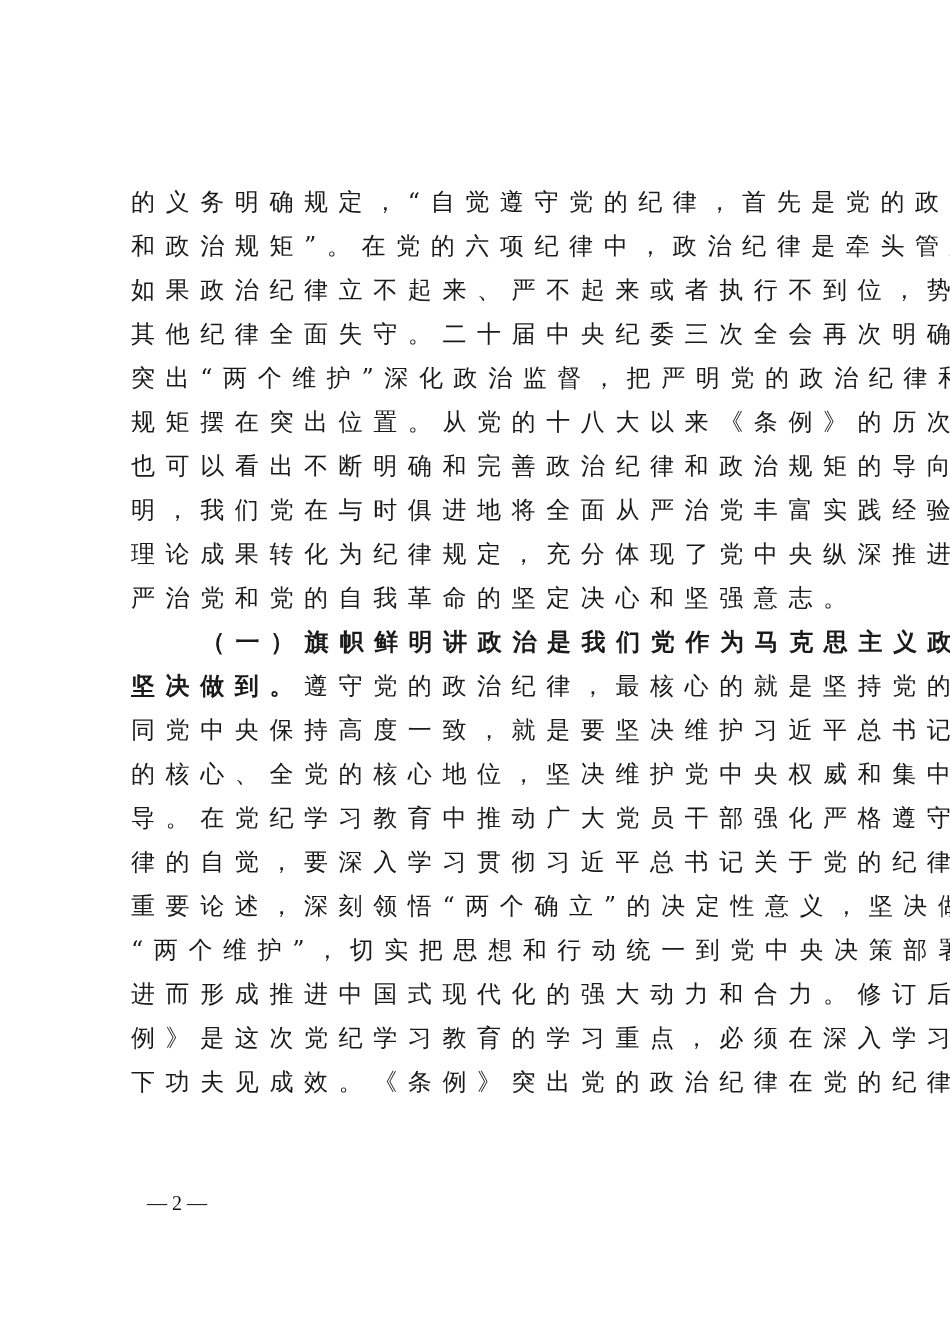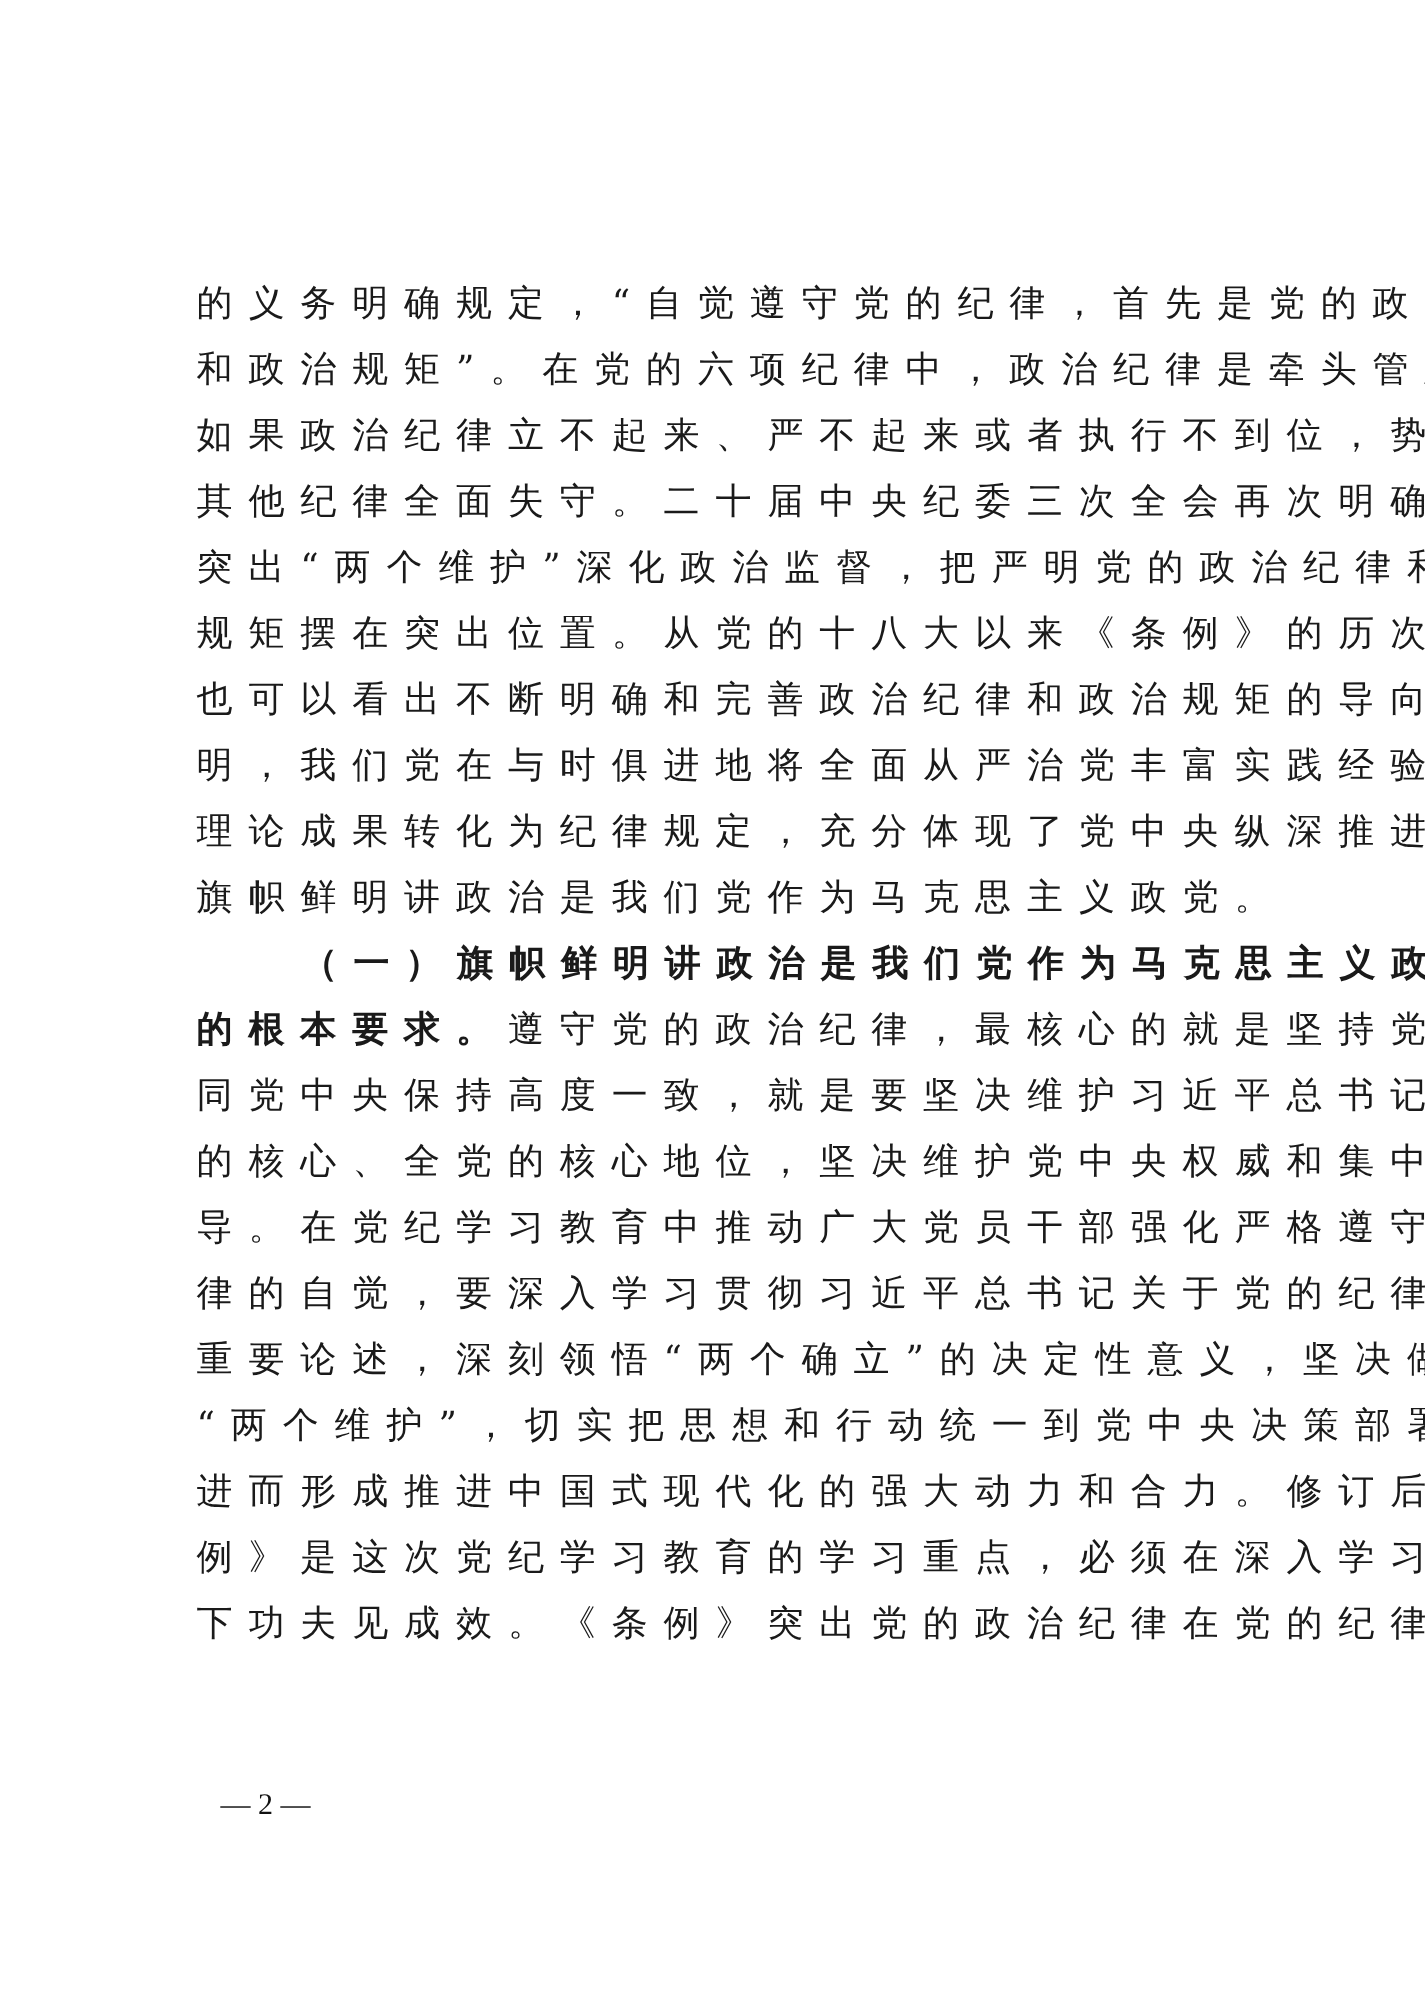--- a/index.html
+++ b/index.html
@@ -54,23 +54,23 @@
   <div class="body-text">
     <span class="line"><span>的义务明确规定，“自觉遵守党的纪律，首先是党的政治纪律</span></span>
     <span class="line"><span>和政治规矩”。在党的六项纪律中，政治纪律是牵头管总的，</span></span>
     <span class="line"><span>如果政治纪律立不起来、严不起来或者执行不到位，势必导致</span></span>
     <span class="line"><span>其他纪律全面失守。二十届中央纪委三次全会再次明确要求，</span></span>
     <span class="line"><span>突出“两个维护”深化政治监督，把严明党的政治纪律和政治</span></span>
     <span class="line"><span>规矩摆在突出位置。从党的十八大以来《条例》的历次修订，</span></span>
     <span class="line"><span>也可以看出不断明确和完善政治纪律和政治规矩的导向。这说</span></span>
     <span class="line"><span>明，我们党在与时俱进地将全面从严治党丰富实践经验和重要</span></span>
     <span class="line"><span>理论成果转化为纪律规定，充分体现了党中央纵深推进全面从</span></span>
-    <span class="line"><span>旗帜鲜明讲政治是我们党作为马克思主义政党。</span></span>
+    <span class="line"><span>严治党和党的自我革命的坚定决心和坚强意志。</span></span>
     <span class="line indent"><span class="bold">（一）旗帜鲜明讲政治是我们党作为马克思主义政党</span><span></span></span>
-    <span class="line"><span class="bold">的根本要求。</span><span>遵守党的政治纪律，最核心的就是坚持党的领导，</span></span>
+    <span class="line"><span class="bold">坚决做到。</span><span>遵守党的政治纪律，最核心的就是坚持党的领导，</span></span>
     <span class="line"><span>同党中央保持高度一致，就是要坚决维护习近平总书记党中央</span></span>
     <span class="line"><span>的核心、全党的核心地位，坚决维护党中央权威和集中统一领</span></span>
     <span class="line"><span>导。在党纪学习教育中推动广大党员干部强化严格遵守政治纪</span></span>
     <span class="line"><span>律的自觉，要深入学习贯彻习近平总书记关于党的纪律建设的</span></span>
     <span class="line"><span>重要论述，深刻领悟“两个确立”的决定性意义，坚决做到</span></span>
     <span class="line"><span>“两个维护”，切实把思想和行动统一到党中央决策部署上来，</span></span>
     <span class="line"><span>进而形成推进中国式现代化的强大动力和合力。修订后《条</span></span>
     <span class="line"><span>例》是这次党纪学习教育的学习重点，必须在深入学习贯彻上</span></span>
     <span class="line"><span>下功夫见成效。《条例》突出党的政治纪律在党的纪律建设中</span></span>
   </div>

